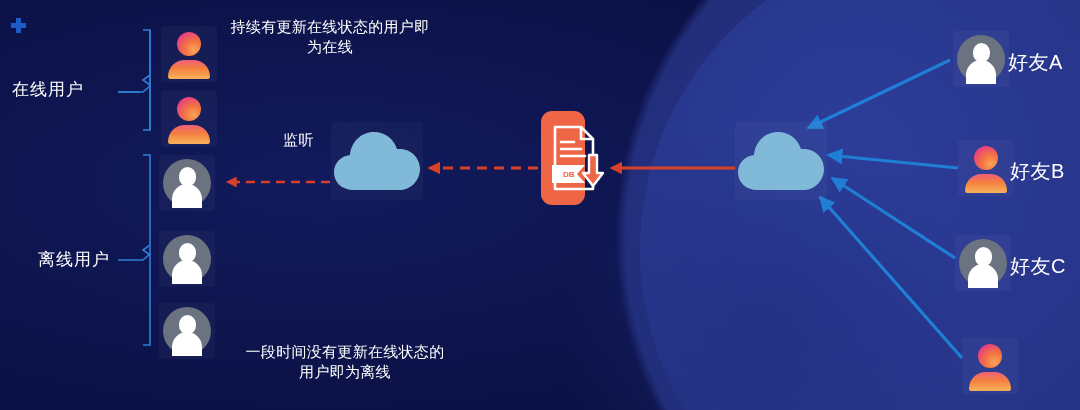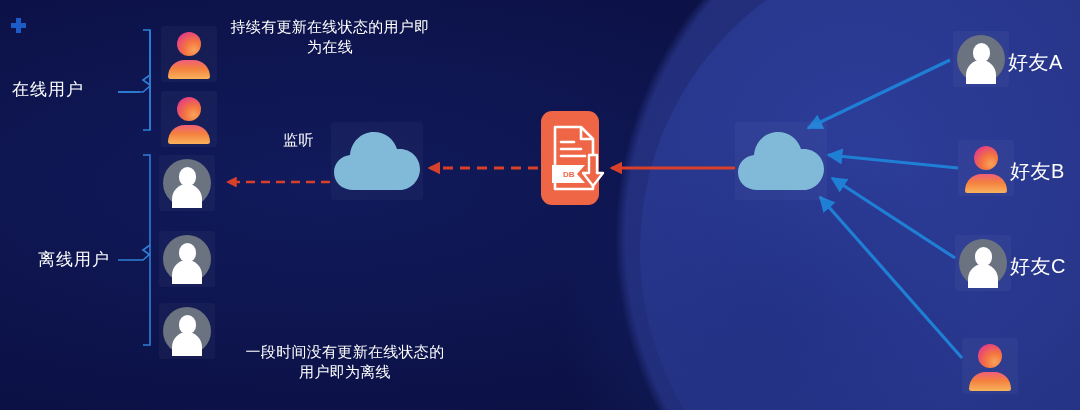--- a/index.html
+++ b/index.html
@@ -114,21 +114,21 @@
     inset: 0;
     background: rgba(255,255,255,0.03);
     border-radius: 3px;
   }
 
   
   .dbicon {
     position: absolute;
     left: 541px;
     top: 111px;
-    width: 58px;
+    width: 44px;
     height: 94px;
     background: #ee6646;
     border-radius: 11px;
   }
 
   
   .txt {
     position: absolute;
     color: #ffffff;
     white-space: pre;

